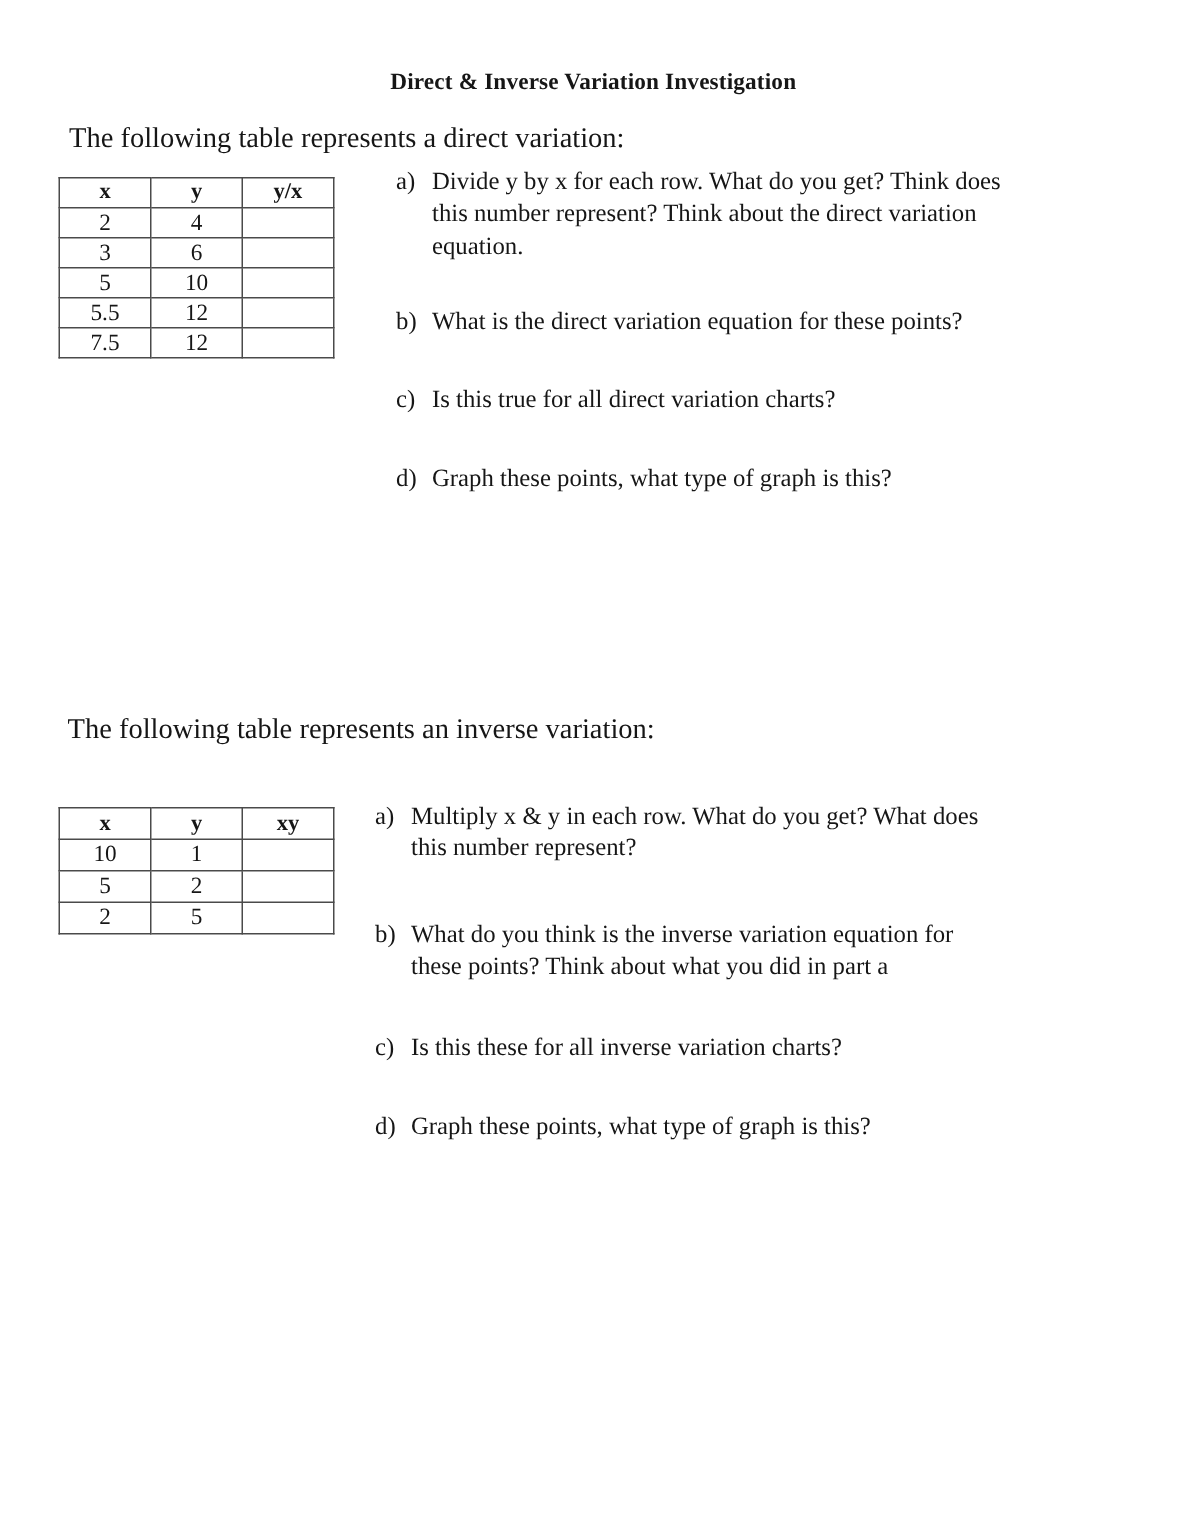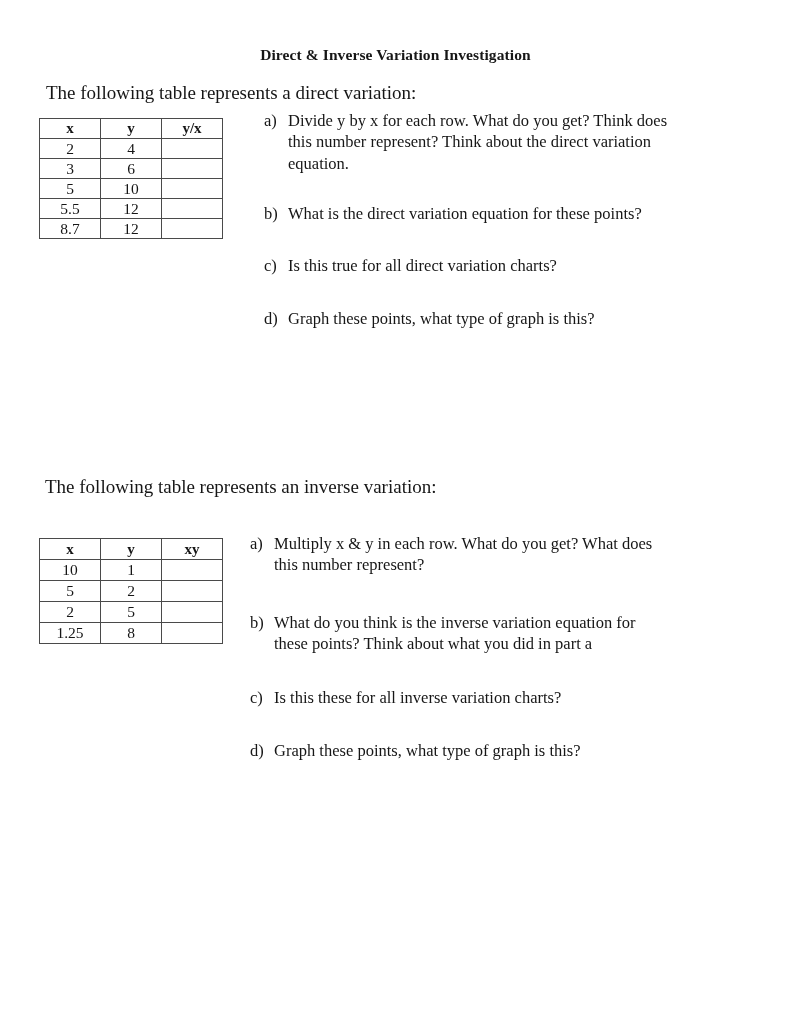--- a/index.html
+++ b/index.html
@@ -148,21 +148,21 @@
         <td>5</td>
         <td>10</td>
         <td></td>
       </tr>
       <tr>
         <td>5.5</td>
         <td>12</td>
         <td></td>
       </tr>
       <tr>
-        <td>8.7</td>
+        <td>7.5</td>
         <td>12</td>
         <td></td>
       </tr>
     </tbody>
   </table>
 
   <div class="qlist" id="qlist-direct">
     <div class="qitem i0">
       <span class="qmarker">a)</span>
       <span class="qtext">Divide y by x for each row. What do you get? Think does this number represent? Think about the direct variation equation.</span>
@@ -205,25 +205,20 @@
       <tr>
         <td>5</td>
         <td>2</td>
         <td></td>
       </tr>
       <tr>
         <td>2</td>
         <td>5</td>
         <td></td>
       </tr>
-      <tr>
-        <td>1.25</td>
-        <td>8</td>
-        <td></td>
-      </tr>
     </tbody>
   </table>
 
   <div class="qlist" id="qlist-inverse">
     <div class="qitem i0">
       <span class="qmarker">a)</span>
       <span class="qtext">Multiply x &amp; y in each row. What do you get? What does this number represent?</span>
     </div>
     <div class="qitem i1">
       <span class="qmarker">b)</span>

